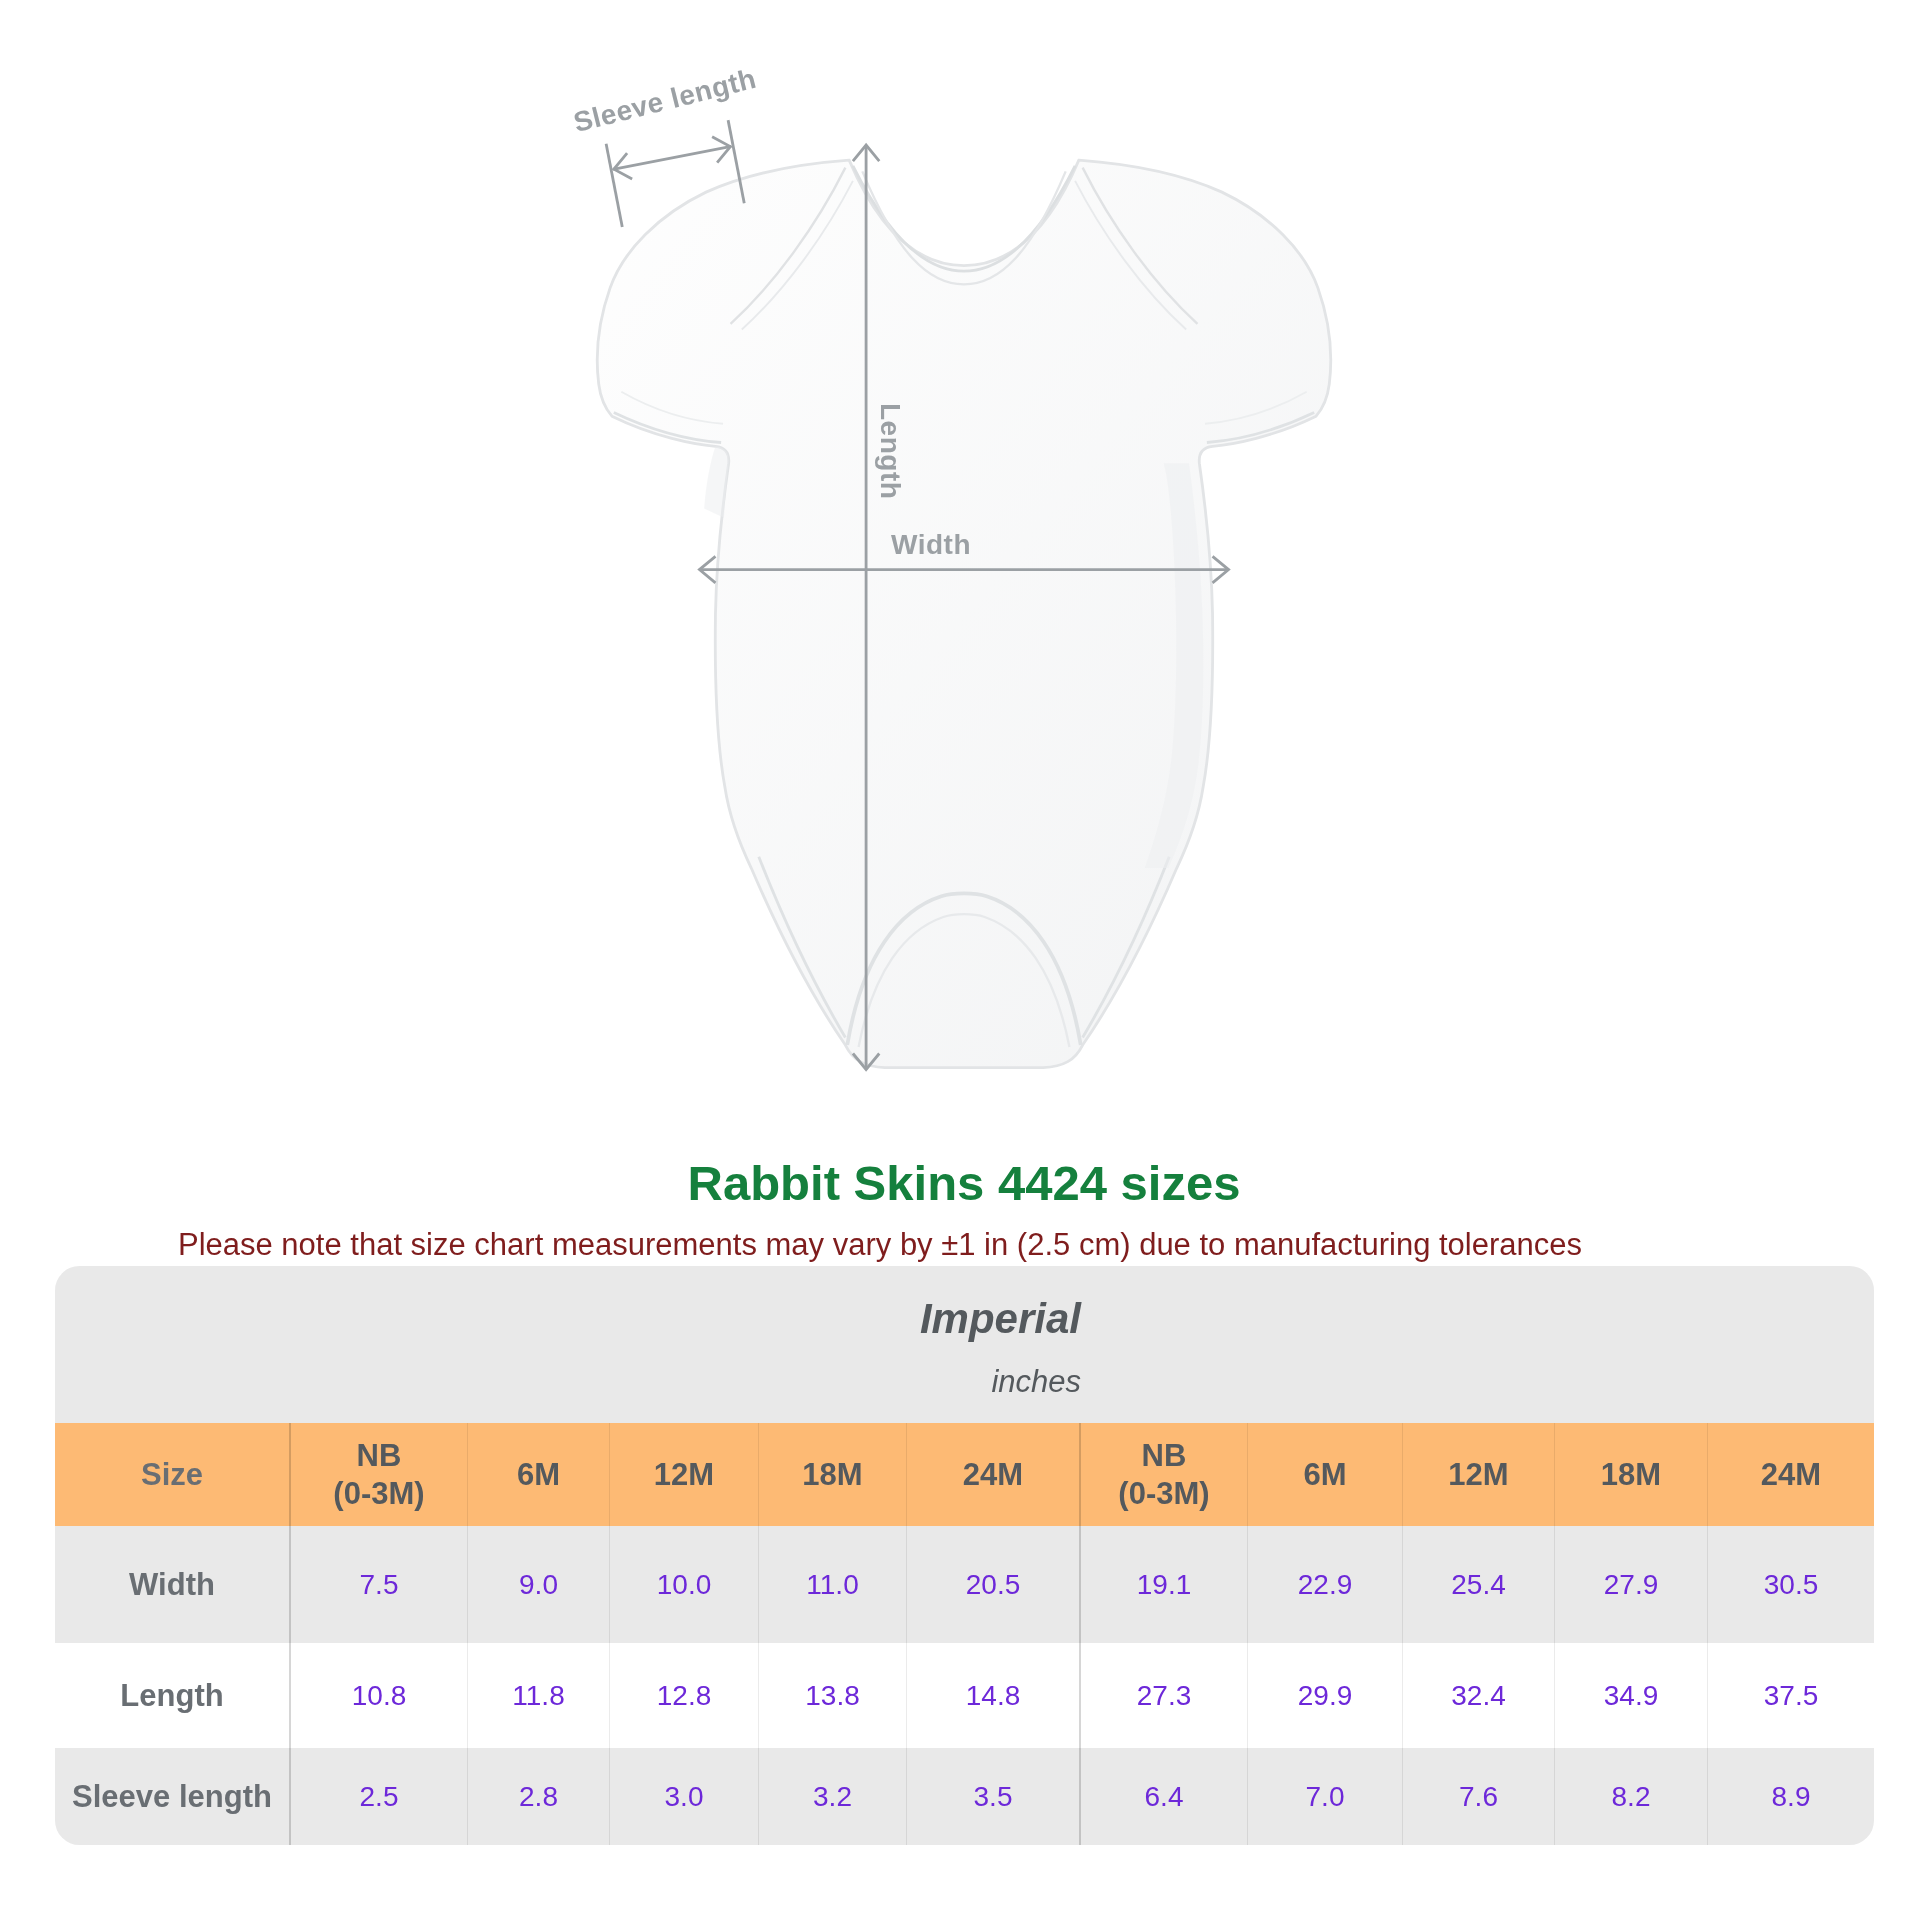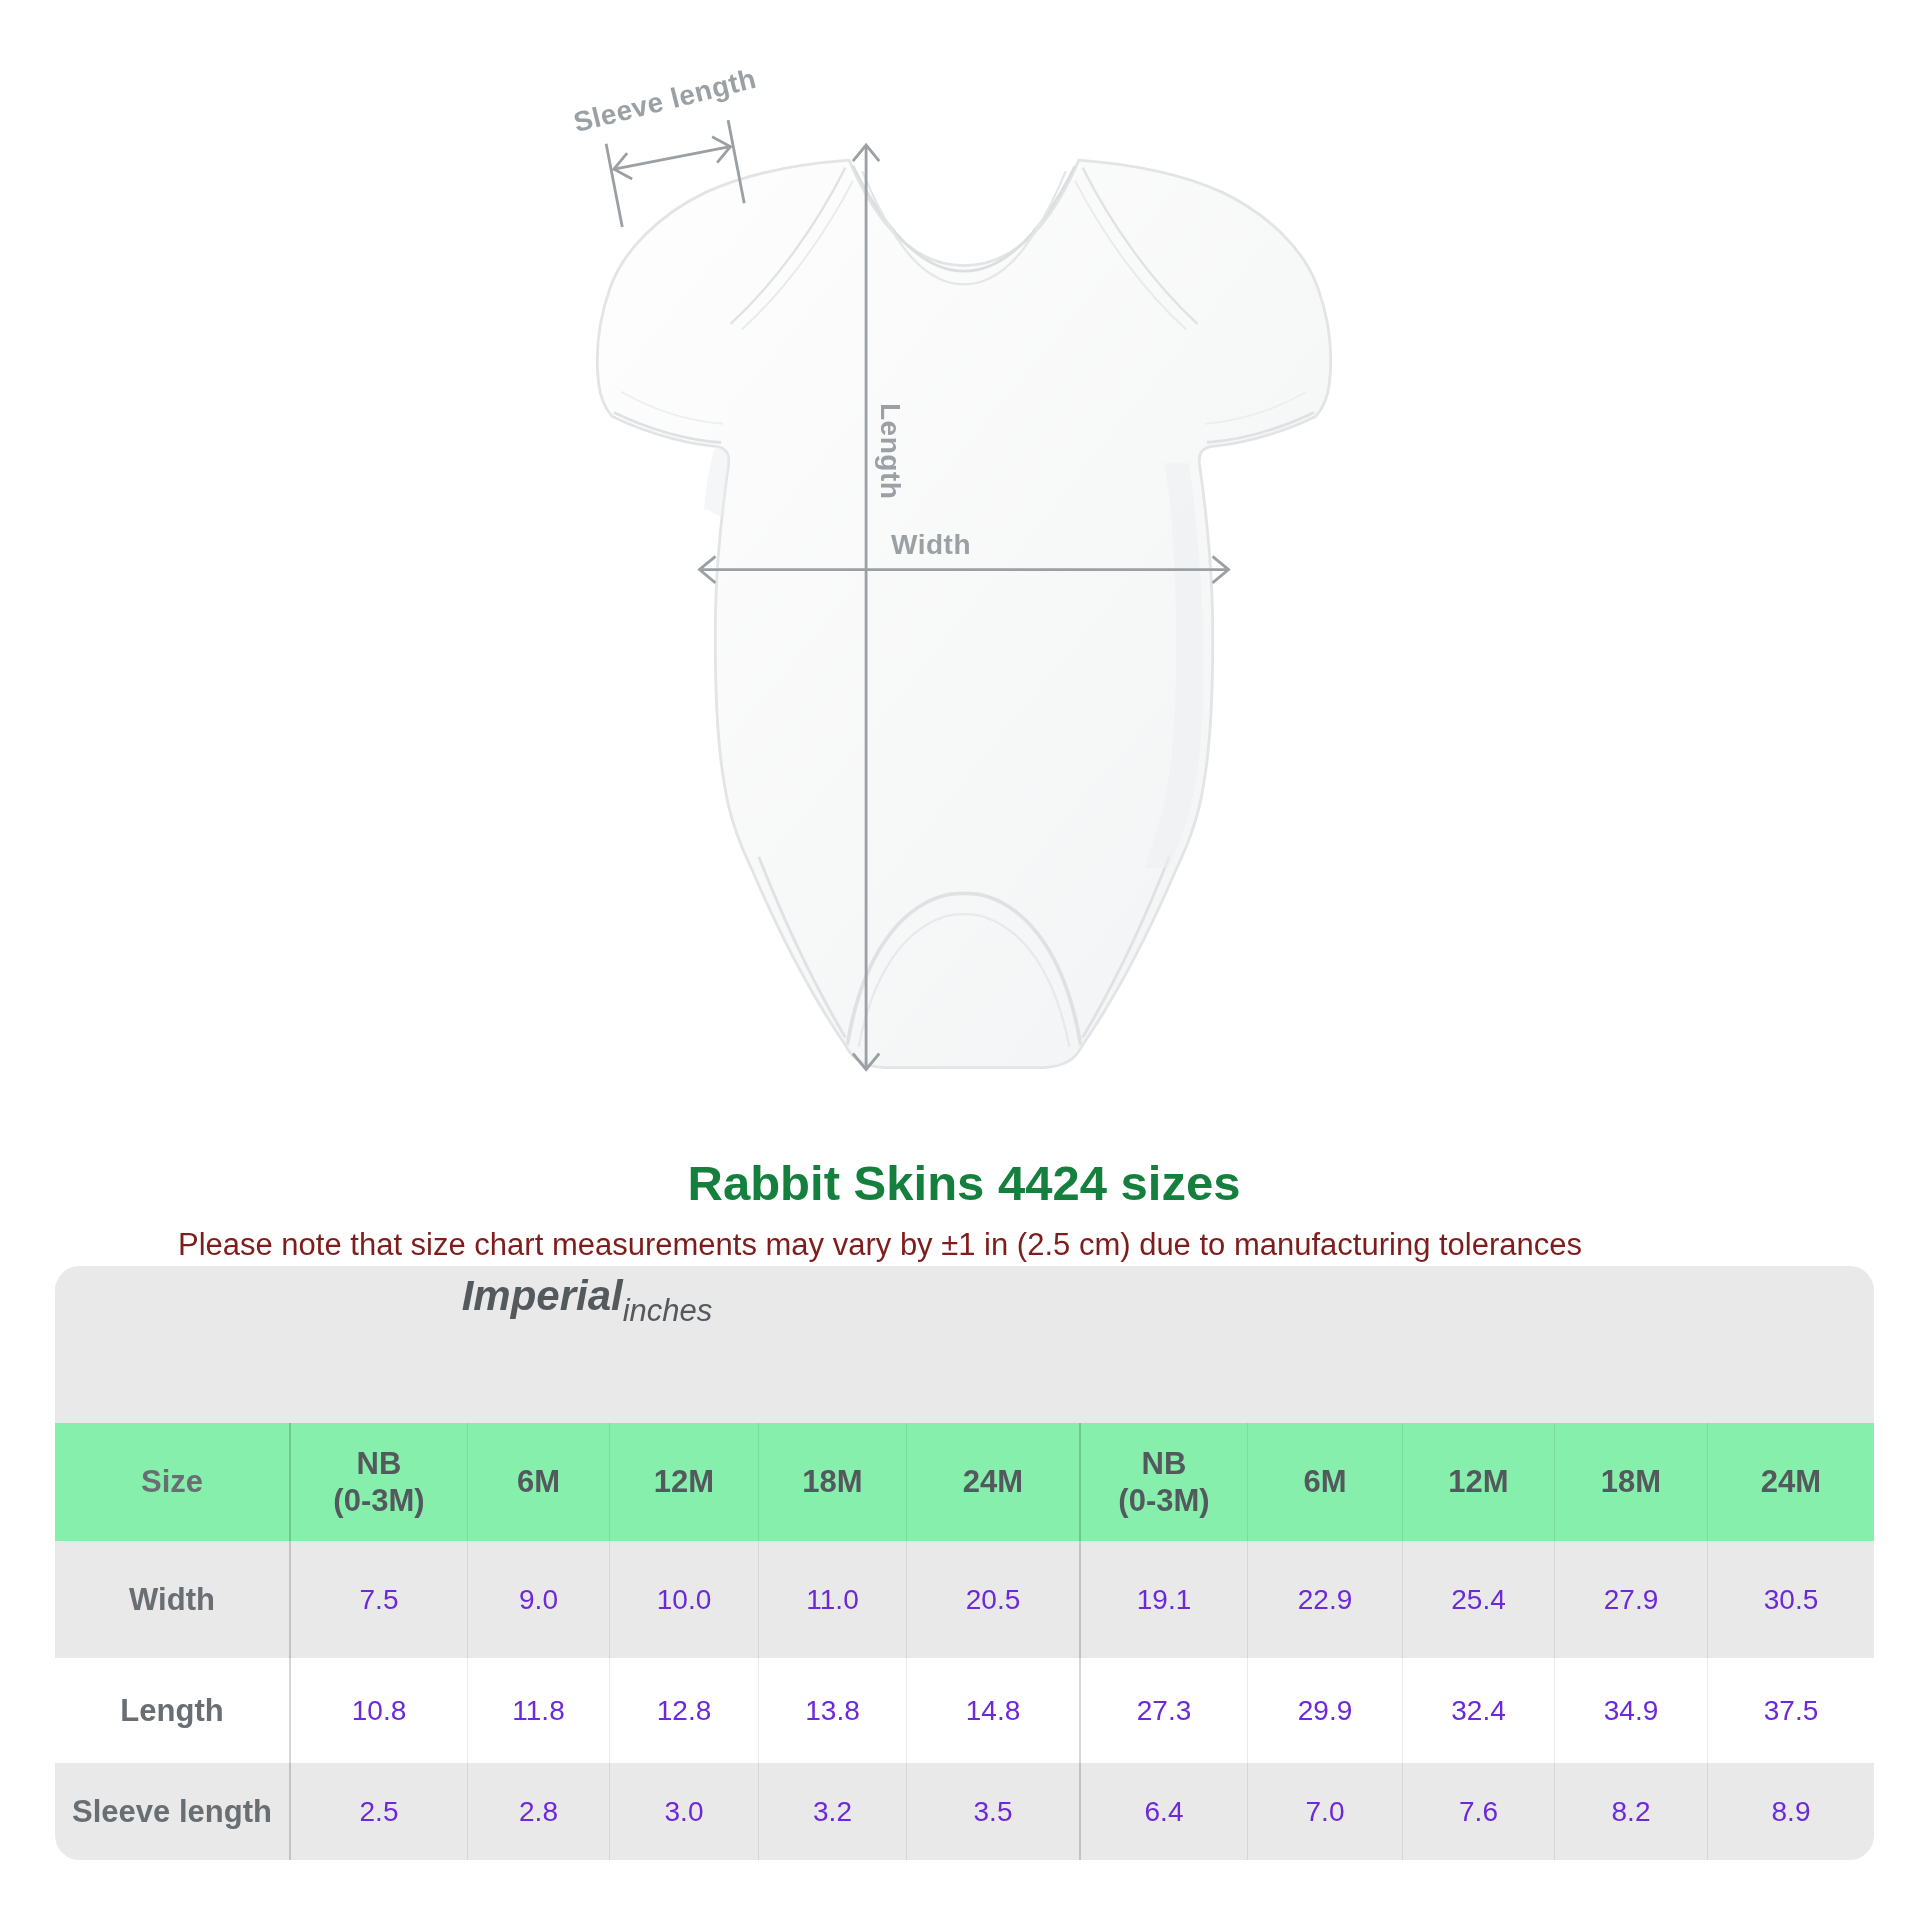--- a/index.html
+++ b/index.html
@@ -16,28 +16,28 @@
 
   
   .chart-title{position:absolute;left:0;top:1122px;width:1928px;text-align:center;
     font-size:49px;font-weight:bold;color:#15803d;}
   .chart-note{position:absolute;left:0;top:1196px;width:1760px;text-align:center;
     font-size:31px;color:#7f1d1d;}
 
   
   .size-table{position:absolute;left:55px;top:1266px;width:1819px;border-radius:24.5px;overflow:hidden;}
   .band{display:flex;height:157px;background:#e9e9e9;}
-  .band-cell{display:flex;flex-direction:row;align-items:flex-start;justify-content:center;padding-top:5.6px;padding-left:19px;}
+  .band-cell{display:flex;flex-direction:column;align-items:flex-end;justify-content:center;padding-top:5.6px;}
   .band-imperial{width:1026px;}
   .band-metric{width:793px;}
   .band-title{font-size:42px;font-weight:bold;font-style:italic;color:#54595d;}
   .band-unit{font-size:31px;font-style:italic;color:#54595d;margin-top:21px;}
 
   .row{display:flex;}
-  .r-header{height:118px;background:#86efac;}
+  .r-header{height:103px;background:#fdba74;}
   .r-width{height:117px;background:#e9e9e9;}
   .r-length{height:105px;background:#ffffff;}
   .r-sleeve{height:97px;background:#e9e9e9;}
 
   .c{display:flex;align-items:center;justify-content:center;text-align:center;
      border-right:1.9px solid rgba(0,0,0,0.08);box-sizing:border-box;white-space:pre-line;line-height:1.2;}
   .c:last-child{border-right:none;}
   .sep-strong{border-right:2.8px solid rgba(0,0,0,0.16);}
   .w0{width:236px;} .w1{width:177px;} .w2{width:142px;} .w3{width:149px;} .w4{width:148px;}
   .w5{width:174px;} .w6{width:167px;} .w7{width:155px;} .w8{width:152px;} .w9{width:153px;} .w10{width:166px;}

